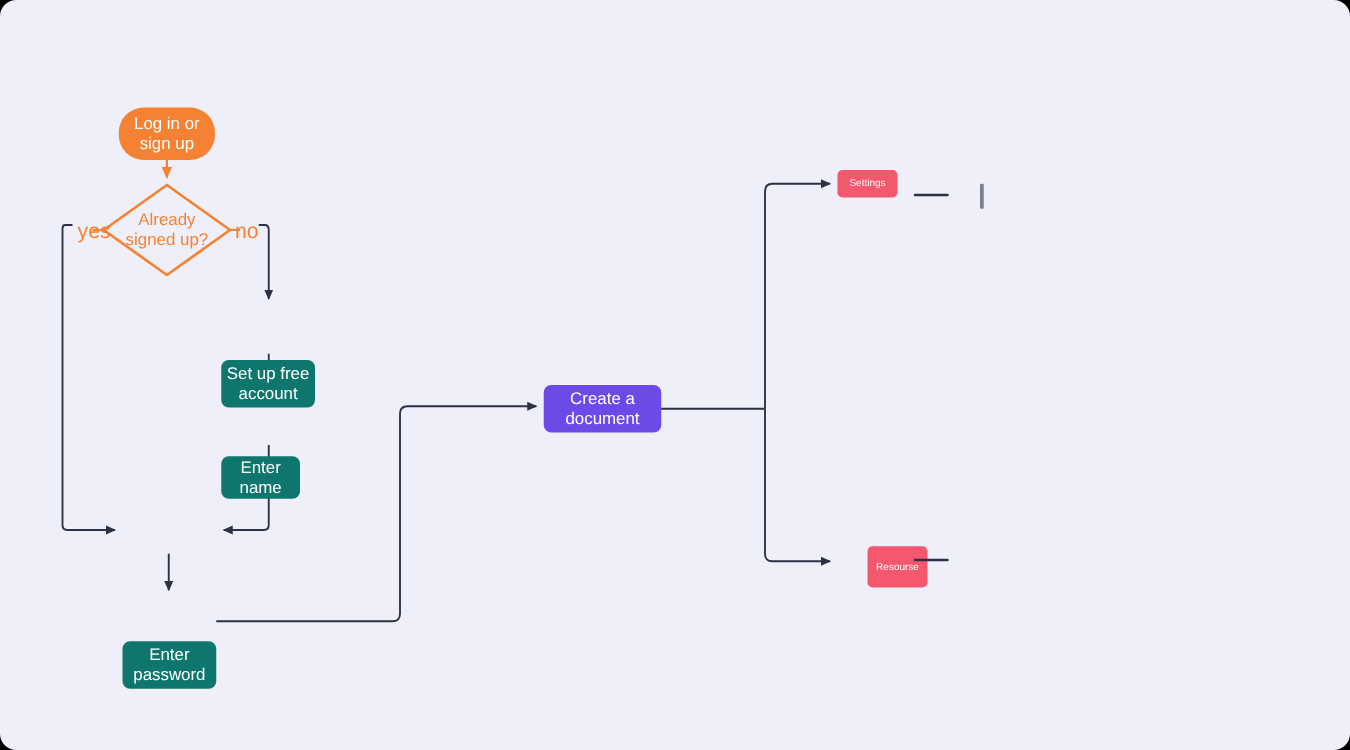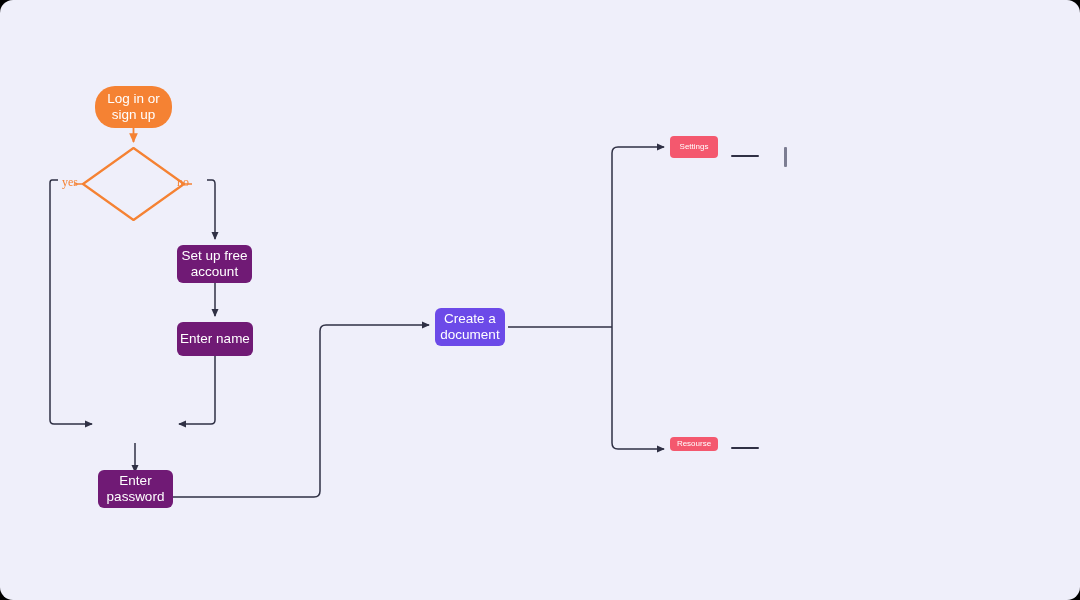--- a/index.html
+++ b/index.html
@@ -50,41 +50,41 @@
     color: #F58233;
     font-size: 13.5px;
     border: none;
   }
   .diamond-label {
     position: relative;
     z-index: 2;
     white-space: pre-line;
   }
   .node-step {
-    background: #701a75;
+    background: #0f766e;
     border-radius: 6px;
     font-size: 13.5px;
+    margin-top: 43px;
   }
   .node-doc {
     background: #6C4AE8;
     border-radius: 6px;
     font-size: 13.5px;
   }
   .node-pink {
     background: #F4586E;
     border-radius: 4px;
     font-size: 8px;
     text-align: right;
   }
   .edge-label {
     position: absolute;
     color: #F58233;
-    font-size: 12px;
+    font-size: 17px;
     user-select: none;
-    font-family: Liberation Serif, serif;
   }
   .stub {
     position: absolute;
     background: #2F3044;
     height: 2px;
     border-radius: 1px;
   }
   .caret {
     position: absolute;
     background: #7C7D92;
@@ -131,50 +131,54 @@
     <path d="M 612 327 L 612 153 Q 612 147 618 147 L 664 147" fill="none" stroke="#2F3044" stroke-width="1.5" marker-end="url(#arrow)"></path>
 
     <path d="M 612 327 L 612 443 Q 612 449 618 449 L 664 449" fill="none" stroke="#2F3044" stroke-width="1.5" marker-end="url(#arrow)"></path>
   </svg>
 
   <div class="node node-start" style="left:95px; top:86px; width:77px; height:42px;">
     <span>Log in or
 sign up</span>
   </div>
 
+  <div class="node node-decision" style="left:83px; top:148px; width:101px; height:72px;">
+    <span class="diamond-label">Already
+signed up?</span>
+  </div>
 
   <div class="node node-step" style="left:177px; top:245px; width:75px; height:38px;">
     <span>Set up free
 account</span>
   </div>
 
-  <div class="node node-step" style="left:177px; top:322px; width:76px; height:34px;">
+  <div class="node node-step" style="left:177px; top:322px; width:63px; height:34px;">
     <span>Enter name</span>
   </div>
 
 
   <div class="node node-step" style="left:98px; top:470px; width:75px; height:38px;">
     <span>Enter
 password</span>
   </div>
 
-  <div class="node node-doc" style="left:435px; top:308px; width:70px; height:38px;">
+  <div class="node node-doc" style="left:435px; top:308px; width:94px; height:38px;">
     <span>Create a
 document</span>
   </div>
 
   <div class="node node-pink" style="left:670px; top:136px; width:48px; height:22px;">
     <span>Settings</span>
   </div>
 
-  <div class="node node-pink" style="left:670px; top:437px; width:48px; height:14px;">
+  <div class="node node-pink" style="left:694px; top:437px; width:48px; height:33px;">
     <span>Resourse</span>
   </div>
 
   <span class="edge-label" style="left:62px; top:175px;">yes</span>
-  <span class="edge-label" style="left:177px; top:175px;">no</span>
+  <span class="edge-label" style="left:188px; top:175px;">no</span>
 
   <div class="stub" style="left:731px; top:155px; width:28px;"></div>
   <div class="stub" style="left:731px; top:447px; width:28px;"></div>
 
   <div class="caret" style="left:784px; top:147px; height:20px;"></div>
 
 </div>
 
 </body></html>

